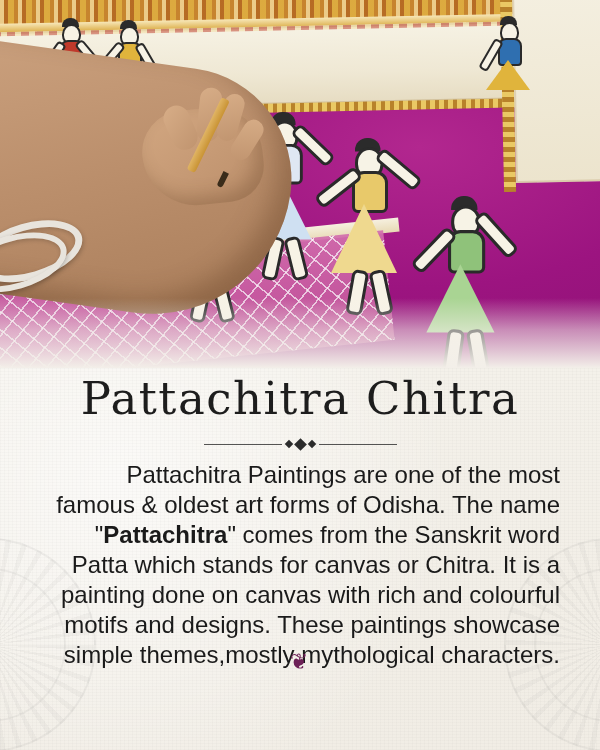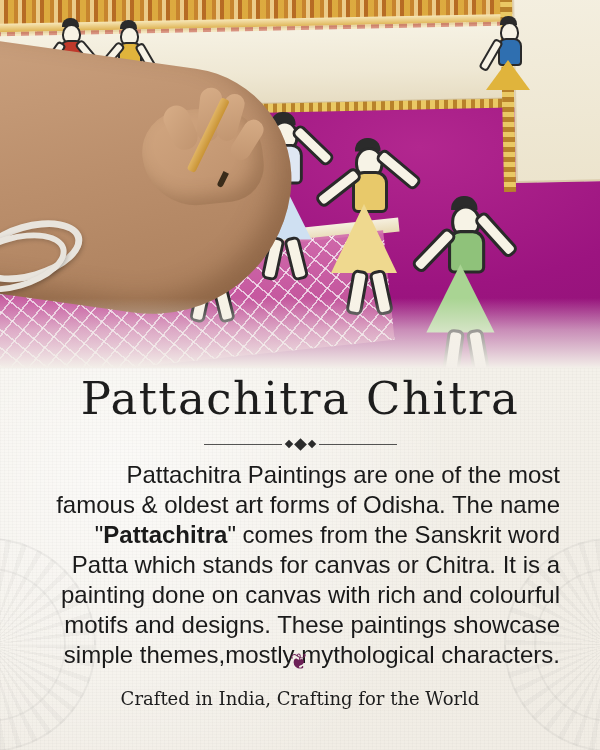--- a/index.html
+++ b/index.html
@@ -407,15 +407,14 @@
       <span class="dia small"></span>
       <span class="dia"></span>
       <span class="dia small"></span>
       <span class="line"></span>
     </div>
 
     <div class="body-text"><span>Pattachitra Paintings are one of the most famous &amp; oldest art forms of Odisha. The name "</span><b>Pattachitra</b><span>" comes from the Sanskrit word Patta which stands for canvas or Chitra. It is a painting done on canvas with rich and colourful motifs and designs. These paintings showcase simple themes,mostly mythological characters.</span></div>
 
     <div class="flourish">❦</div>
 
-    <div class="tagline">Crafted in India, Crafting for the World</div>
   </div>
 </div>
 
 </body></html>

